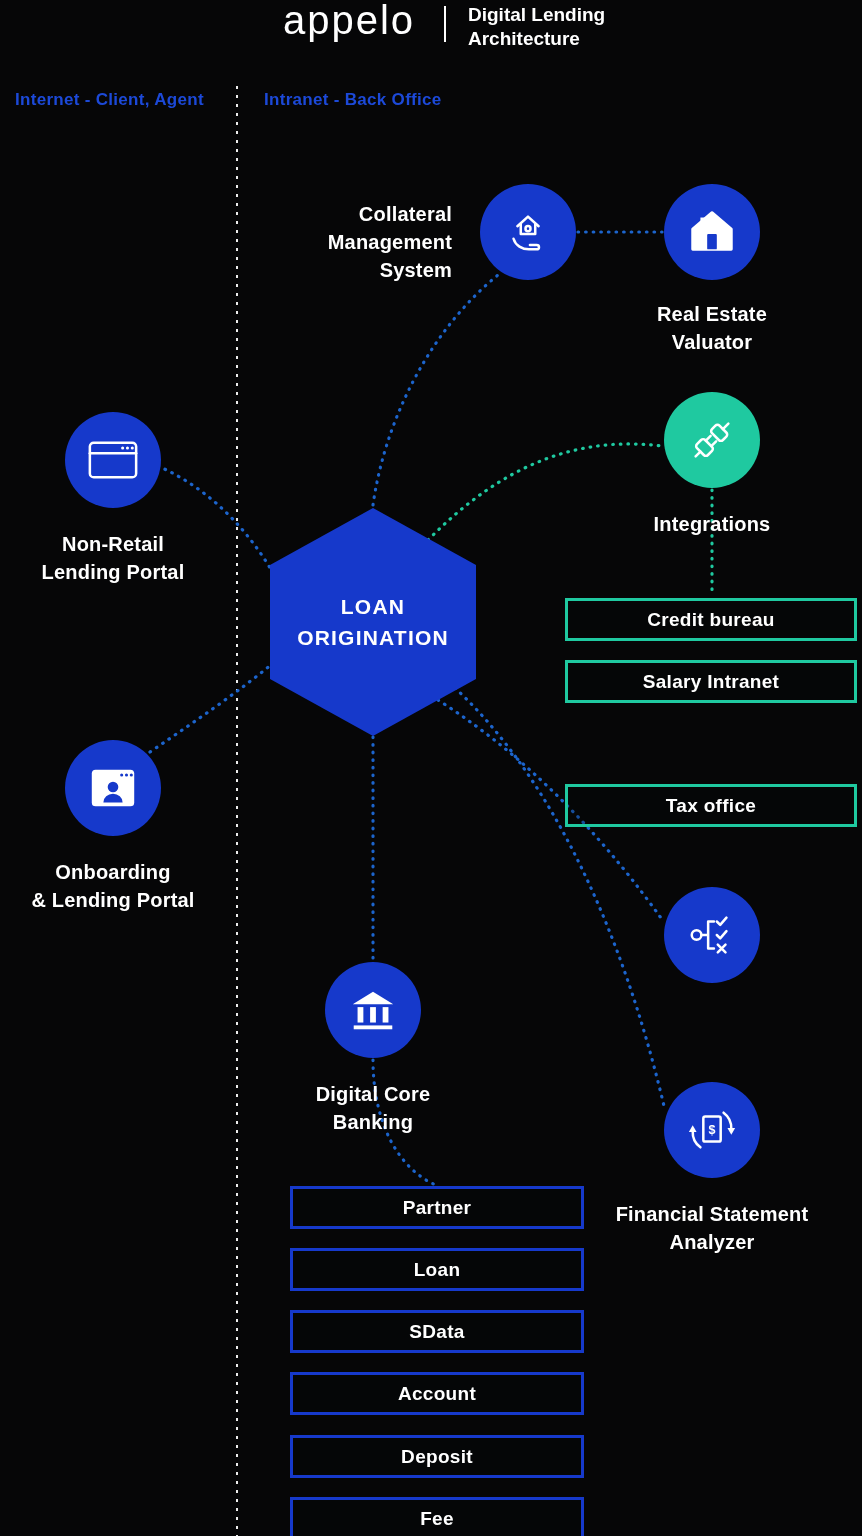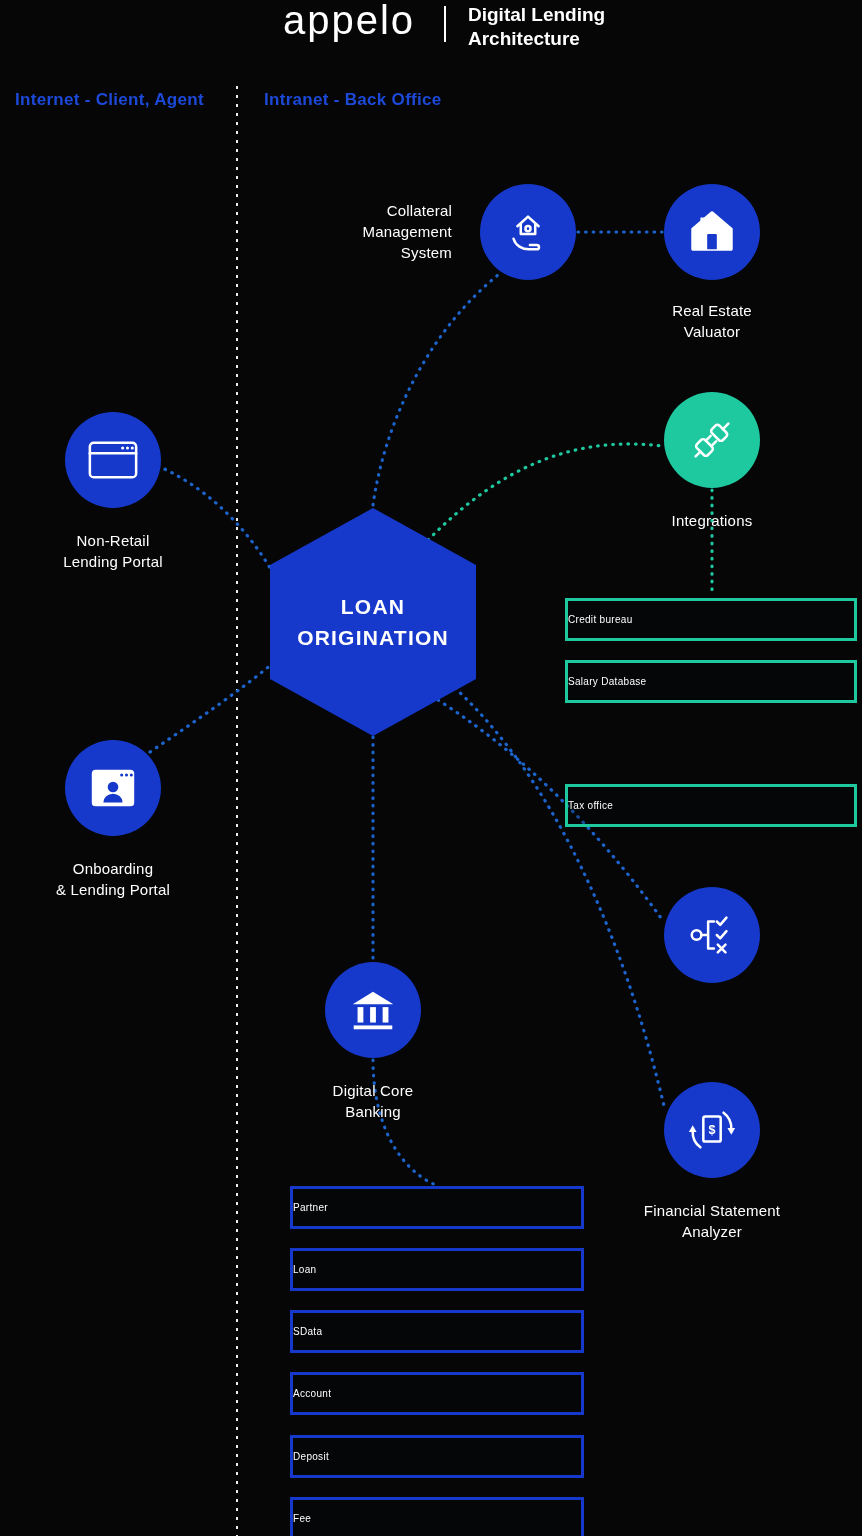--- a/index.html
+++ b/index.html
@@ -29,32 +29,32 @@
   .section-label{position:absolute;top:90px;font-size:17px;font-weight:bold;color:var(--label-blue);letter-spacing:.3px;}
   .section-label.left{left:3px;margin-left:12px;}
   .section-label.right{left:264px;}
 
   .node{position:absolute;width:96px;height:96px;border-radius:50%;
     display:flex;align-items:center;justify-content:center;}
   .node.blue{background:var(--primary-blue);}
   .node.teal{background:var(--teal);}
   .node svg{display:block;}
 
-  .node-label{position:absolute;color:var(--white);font-weight:normal;font-size:15px;
+  .node-label{position:absolute;color:var(--white);font-weight:bold;font-size:20px;
     line-height:1.4;text-align:center;white-space:pre-line;letter-spacing:.2px;}
   .node-label.align-right{text-align:right;}
 
   .hex{position:absolute;left:270px;top:508px;width:206px;height:228px;background:var(--primary-blue);
     clip-path:polygon(50% 0,100% 25%,100% 75%,50% 100%,0 75%,0 25%);
     display:flex;align-items:center;justify-content:center;}
   .hex-label{color:var(--white);font-weight:bold;font-size:21px;letter-spacing:1.2px;
     text-align:center;white-space:pre-line;line-height:1.5;}
 
-  .gbox,.bbox{position:absolute;height:37px;display:flex;align-items:center;justify-content:flex-start;
-    color:var(--white);font-weight:normal;font-size:10px;letter-spacing:.3px;background:rgba(5,6,7,.25);}
+  .gbox,.bbox{position:absolute;height:37px;display:flex;align-items:center;justify-content:center;
+    color:var(--white);font-weight:bold;font-size:19px;letter-spacing:.3px;background:rgba(5,6,7,.25);}
   .gbox{left:565px;width:286px;border:3px solid var(--teal);}
   .bbox{left:290px;width:288px;border:3px solid var(--primary-blue);}
 
   .stroke-ic{fill:none;stroke:#fff;stroke-width:2.6;stroke-linecap:round;stroke-linejoin:round;}
   .fill-ic{fill:#fff;}
 </style>
 </head>
 <body>
 
 <div class="canvas">
@@ -126,21 +126,21 @@
         </g>
       </svg>
     </span>
   </div>
   <div class="node-label" style="left:612px;top:510px;width:200px">Integrations</div>
 
   <div class="gbox" style="top:598px">
     <span>Credit bureau</span>
   </div>
   <div class="gbox" style="top:660px">
-    <span>Salary Database</span>
+    <span>Salary Intranet</span>
   </div>
   <div class="gbox" style="top:784px">
     <span>Tax office</span>
   </div>
 
   <div class="node blue" style="left:65px;top:412px">
     <span>
       <svg width="54" height="44" viewBox="0 0 56 44">
         <rect class="stroke-ic" x="4" y="4" width="48" height="36" rx="4"></rect>
         <path class="stroke-ic" d="M4 15 H52"></path>

